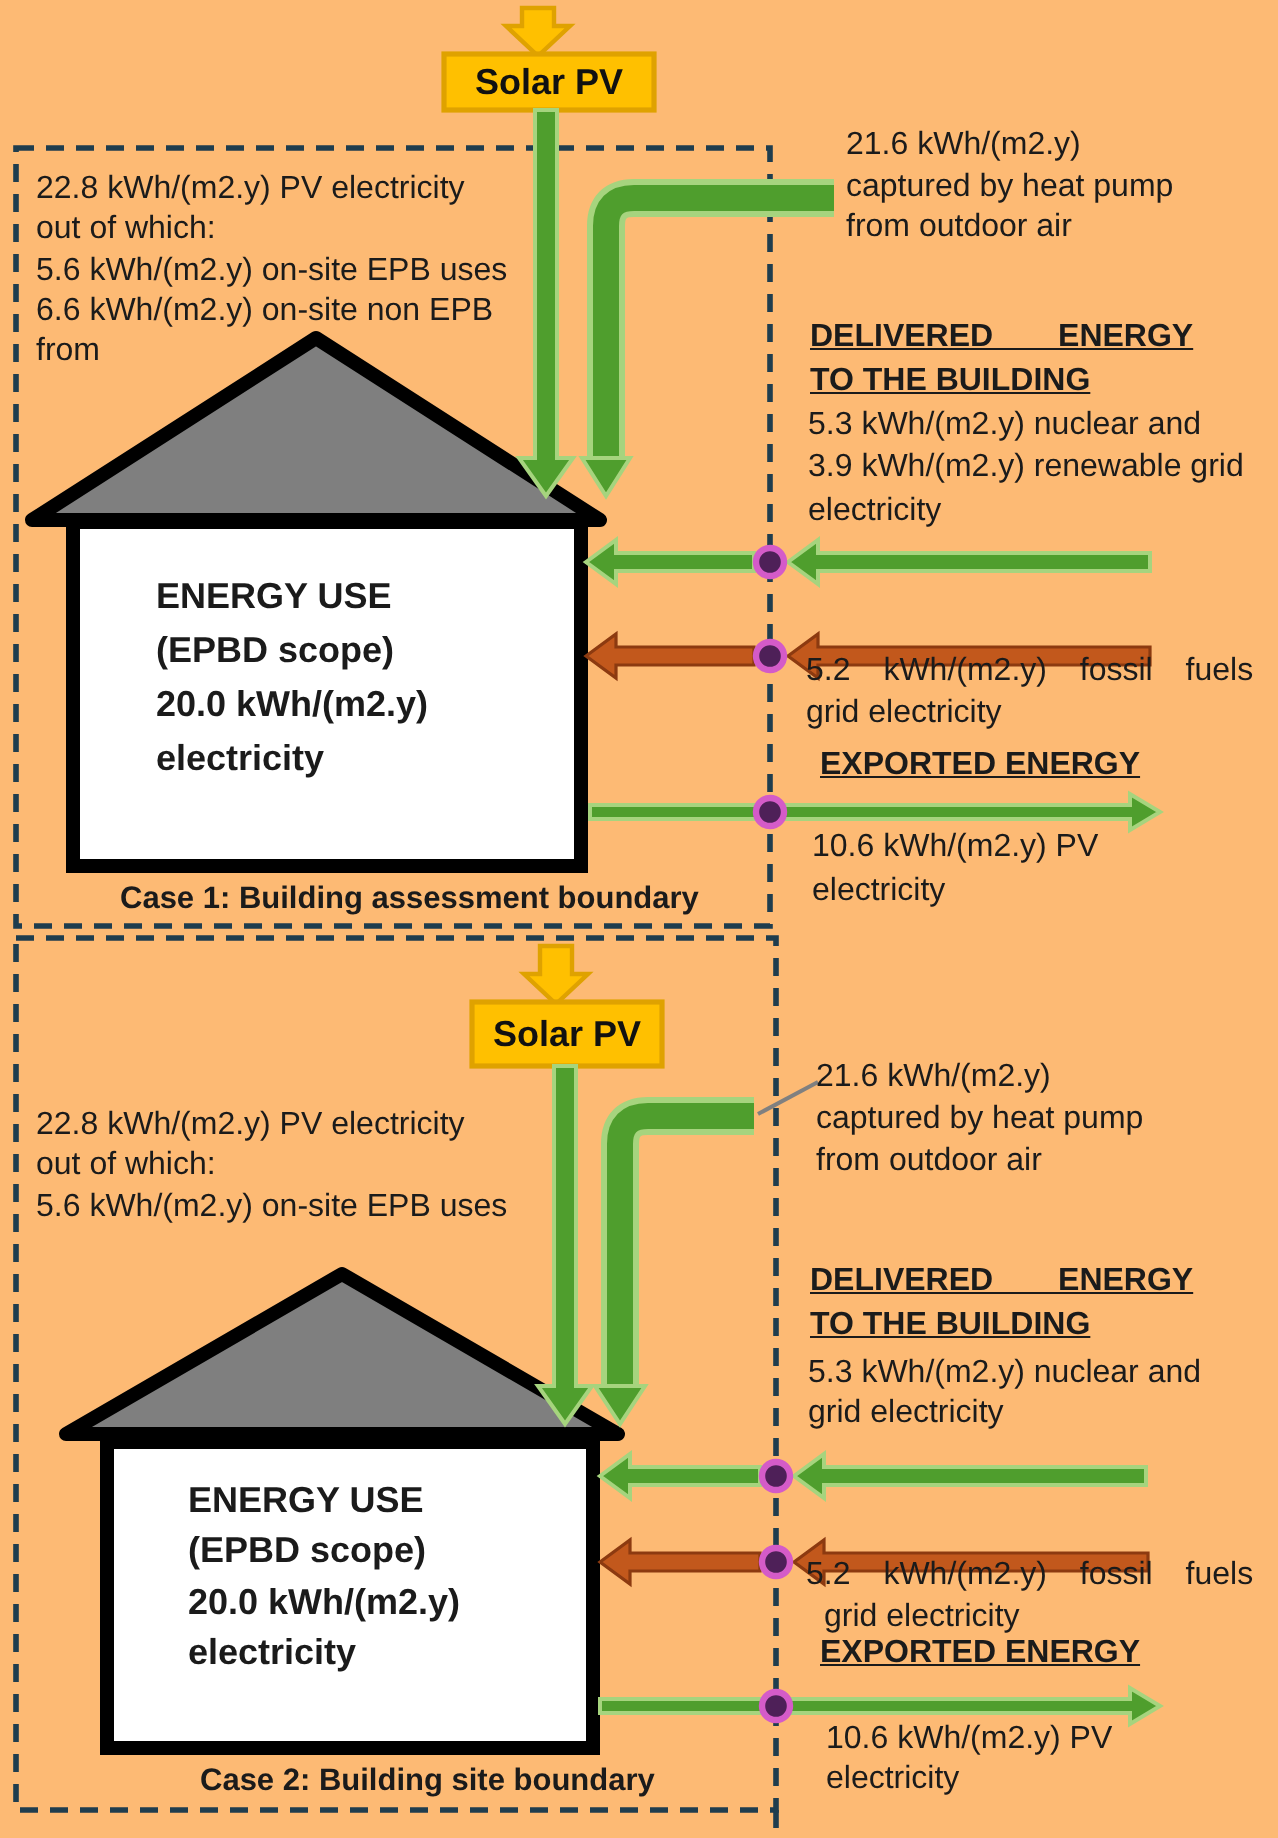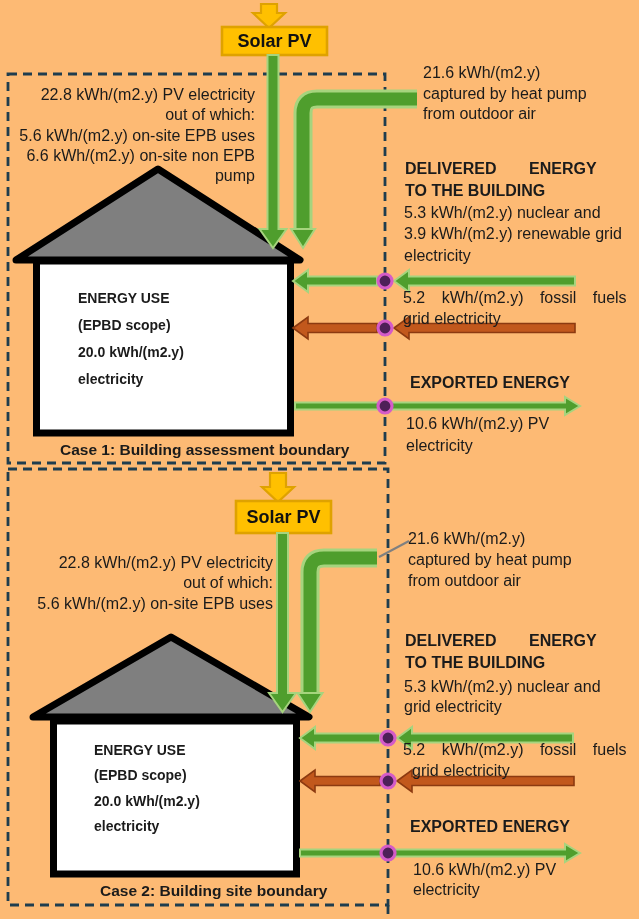--- a/index.html
+++ b/index.html
@@ -2,30 +2,30 @@
 <html style="--solar-fill: #FFC000; --solar-border: #DFA200; --green-core: #4F9E2D; --green-light: #A6D47E; --brown-core: #C2581C; --brown-dark: #8C3A10; --boundary-dash: #1F3D4E; --node-fill: #4E2058; --node-ring: #D45BC8; --roof-gray: #7F7F7F; --leader-gray: #808080;"><head>
 <meta charset="utf-8">
 <style>
   html,body{margin:0;padding:0;background:#fff;}
   #stage{
     position:relative;width:639px;height:919px;background:#fdba74;overflow:hidden;
     font-family:"Liberation Sans", sans-serif;color:#1b1b1b;padding-left:44px;
   }
   #gfx{position:absolute;left:0;top:0;}
   .t{position:absolute;font-size:16px;line-height:20.3px;white-space:nowrap;}
-  .b{font-weight:bold;}
-  .ra{text-align:right;}
+  .b{font-weight:bold;text-decoration:underline;}
+  .ra{text-align:left;}
   .ws-wide{word-spacing:28px;}
-  .ws-just{word-spacing:12px;}
+  .ws-just{word-spacing:12px;margin-top:38px;}
   .ind9{margin-left:9px;}
   .solar-label{
     position:absolute;display:flex;align-items:center;justify-content:center;
     font-size:18px;font-weight:bold;color:#111;
   }
-  .house-text{font-size:14px;font-weight:bold;}
+  .house-text{font-size:18px;font-weight:bold;}
   .case-title{font-size:15.5px;font-weight:bold;text-align:left;}
   
   .dash{fill:none;stroke:var(--boundary-dash);stroke-width:2.8;stroke-dasharray:9 6;}
   .ar-green{fill:var(--green-core);stroke:var(--green-light);stroke-width:2;}
   .ar-brown{fill:var(--brown-core);stroke:var(--brown-dark);stroke-width:1.6;}
   .elbow-light{fill:none;stroke:var(--green-light);stroke-width:19;}
   .elbow-core{fill:none;stroke:var(--green-core);stroke-width:13;}
   .ar-orange{fill:var(--solar-fill);stroke:var(--solar-border);stroke-width:2.2;}
   .solar-box{fill:var(--solar-fill);stroke:var(--solar-border);stroke-width:2.6;}
   .house-body{fill:#ffffff;stroke:#000;stroke-width:7;}
@@ -87,21 +87,21 @@
     <circle class="node" cx="388" cy="853" r="7"></circle>
   </svg>
 
   <div class="solar-label" style="left:222px;top:27px;width:105px;height:28px;">Solar PV</div>
 
   <div class="t ra" style="left:18px;top:85px;width:237px;">
     <div>22.8 kWh/(m2.y) PV electricity</div>
     <div>out of which:</div>
     <div>5.6 kWh/(m2.y) on-site EPB uses</div>
     <div>6.6 kWh/(m2.y) on-site non EPB</div>
-    <div>pump</div>
+    <div>from</div>
   </div>
 
   <div class="t" style="left:423px;top:63px;line-height:20.6px;">
     <div>21.6 kWh/(m2.y)</div>
     <div>captured by heat pump</div>
     <div>from outdoor air</div>
   </div>
 
   <div class="t b" style="left:405px;top:158px;line-height:21.5px;">
     <div class="ws-wide">DELIVERED ENERGY</div>

